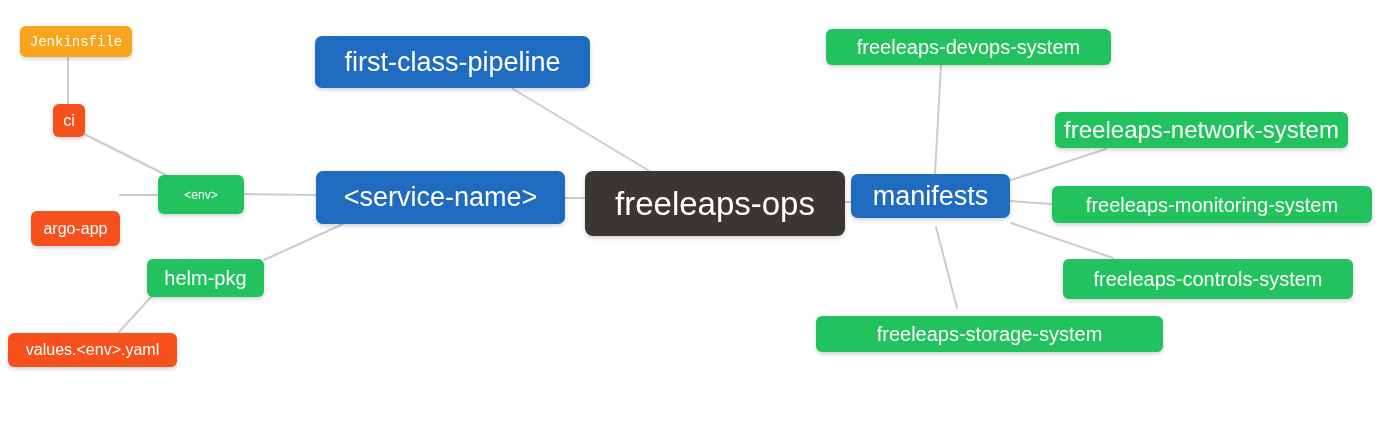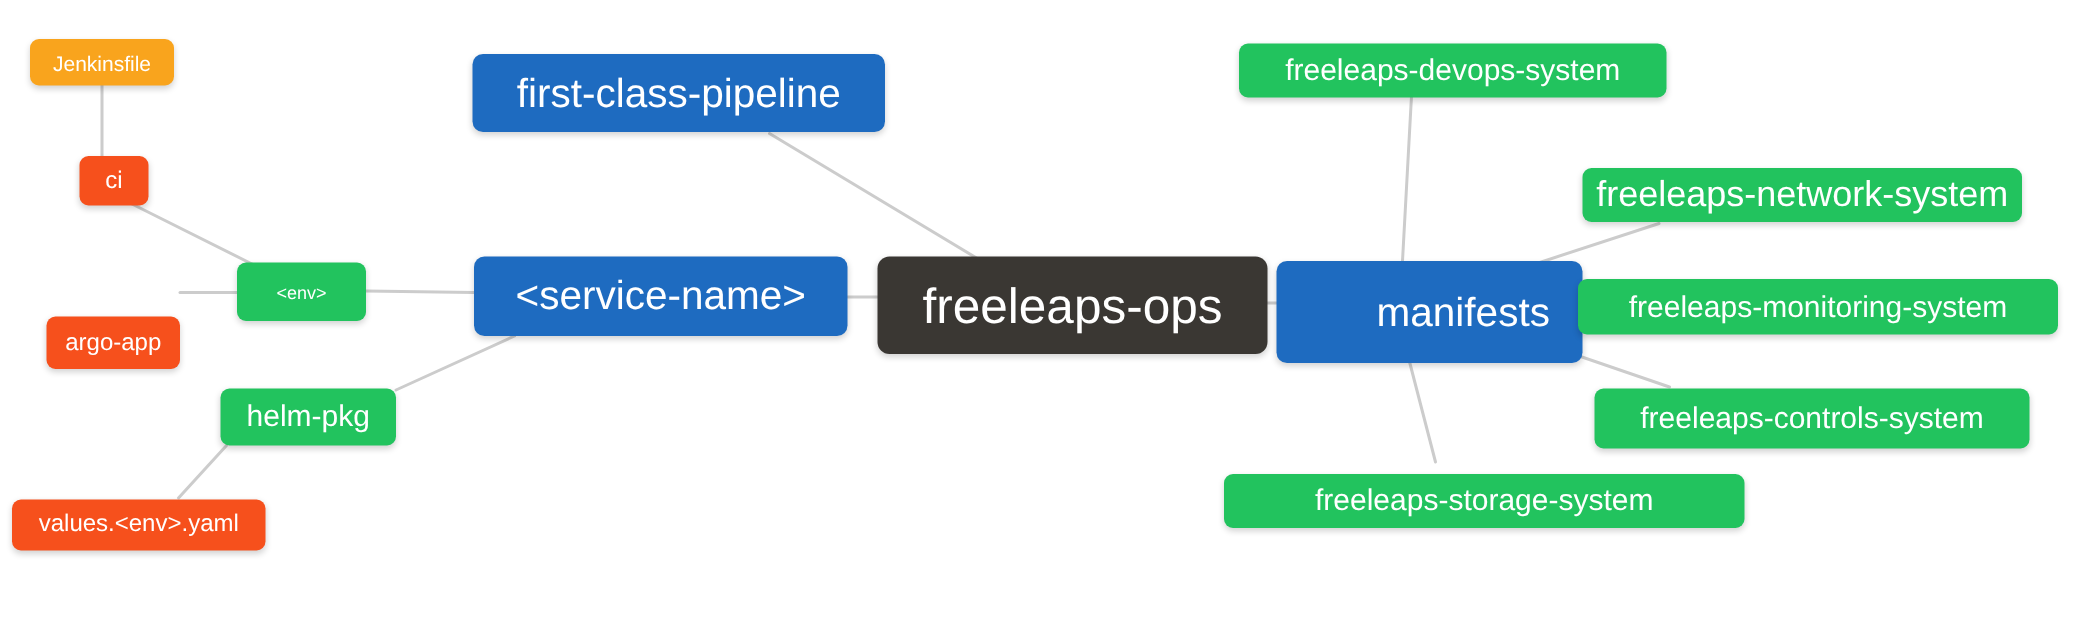--- a/index.html
+++ b/index.html
@@ -44,39 +44,39 @@
     <line x1="513" y1="89" x2="651" y2="172"></line>
     <line x1="565" y1="198" x2="585" y2="198"></line>
     <line x1="845" y1="202" x2="851" y2="202"></line>
     <line x1="935" y1="174" x2="941" y2="64"></line>
     <line x1="1011" y1="180" x2="1106" y2="149"></line>
     <line x1="1010" y1="201" x2="1052" y2="204"></line>
     <line x1="1011" y1="223" x2="1113" y2="258"></line>
     <line x1="936" y1="227" x2="957" y2="308"></line>
   </svg>
 
-  <div class="node lv-4" style="left:20px;top:26px;width:96px;height:31px;font-size:14px;">Jenkinsfile</div>
+  <div class="node lv-4" style="left:20px;top:26px;width:112px;height:31px;font-size:14px;font-family:Liberation Mono, monospace;">Jenkinsfile</div>
 
-  <div class="node lv-3" style="left:53px;top:104px;width:46px;height:33px;font-size:16px;">ci</div>
+  <div class="node lv-3" style="left:53px;top:104px;width:32px;height:33px;font-size:16px;">ci</div>
 
   <div class="node lv-3" style="left:31px;top:177px;width:89px;height:35px;font-size:16px;margin-top:34px;">argo-app</div>
 
   <div class="node lv-2" style="left:158px;top:175px;width:86px;height:39px;font-size:12px;">&lt;env&gt;</div>
 
   <div class="node lv-2" style="left:147px;top:259px;width:117px;height:38px;font-size:20px;">helm-pkg</div>
 
   <div class="node lv-3" style="left:8px;top:333px;width:169px;height:34px;font-size:16px;">values.&lt;env&gt;.yaml</div>
 
   <div class="node lv-1" style="left:316px;top:171px;width:249px;height:53px;font-size:27px;">&lt;service-name&gt;</div>
 
   <div class="node lv-1" style="left:315px;top:36px;width:275px;height:52px;font-size:27px;">first-class-pipeline</div>
 
   <div class="node lv-root" style="left:585px;top:171px;width:260px;height:65px;font-size:33px;">freeleaps-ops</div>
 
-  <div class="node lv-1" style="left:851px;top:174px;width:159px;height:68px;font-size:27px;padding-left:45px;">manifests</div>
+  <div class="node lv-1" style="left:851px;top:174px;width:159px;height:44px;font-size:27px;">manifests</div>
 
   <div class="node lv-2" style="left:797px;top:29px;width:285px;height:36px;font-size:20px;margin-left:29px;">freeleaps-devops-system</div>
 
   <div class="node lv-2" style="left:1055px;top:112px;width:293px;height:36px;font-size:24px;">freeleaps-network-system</div>
 
   <div class="node lv-2" style="left:1052px;top:186px;width:320px;height:37px;font-size:20px;">freeleaps-monitoring-system</div>
 
   <div class="node lv-2" style="left:1063px;top:259px;width:290px;height:40px;font-size:20px;">freeleaps-controls-system</div>
 
   <div class="node lv-2" style="left:816px;top:316px;width:347px;height:36px;font-size:20px;">freeleaps-storage-system</div>

